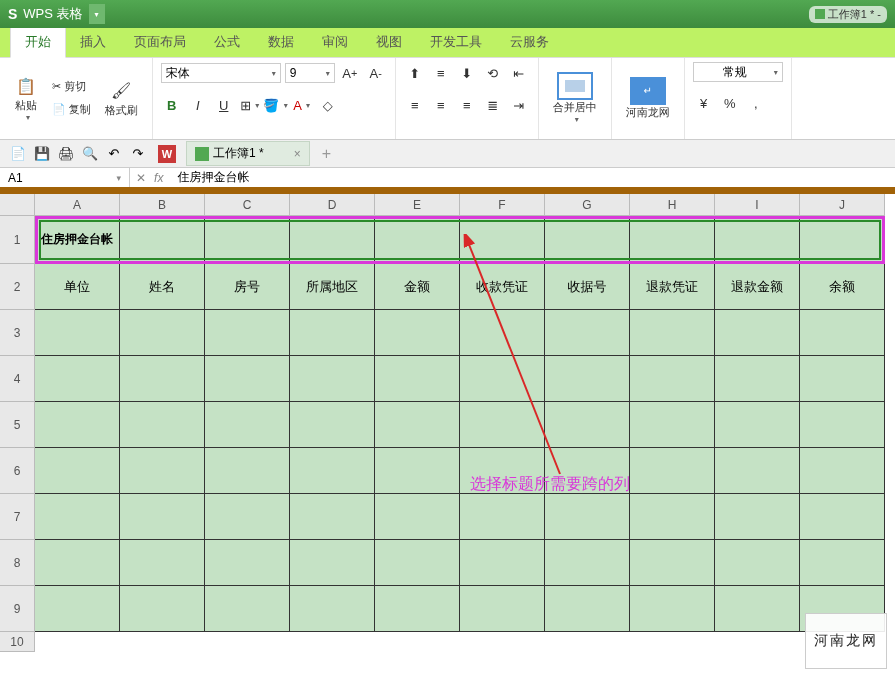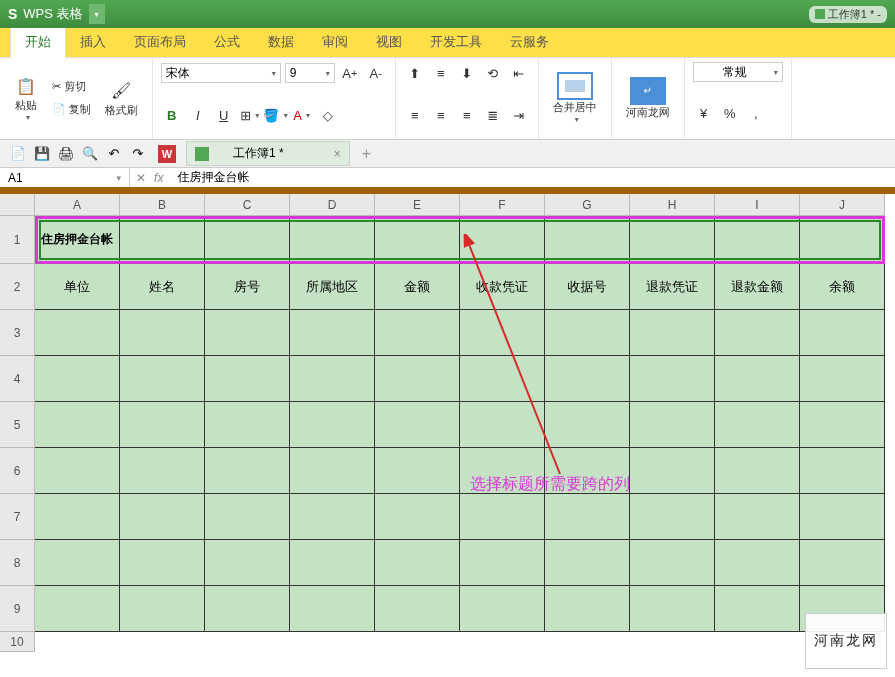--- a/index.html
+++ b/index.html
@@ -7,42 +7,42 @@
 
 
 .title-bar { height: 28px; background: linear-gradient(#52a852, #3d8b3d); display: flex; align-items: center; color: #fff; padding: 0 8px; position: relative; }
 .logo { font-weight: bold; font-size: 14px; margin-right: 6px; }
 .app-name { font-size: 13px; }
 .dropdown-green { width: 16px; height: 20px; background: #6fb86f; margin-left: 6px; display: flex; align-items: center; justify-content: center; color: #fff; font-size: 8px; }
 .workbook-label { margin-left: auto; color: #333; background: rgba(255,255,255,0.7); padding: 1px 6px; font-size: 11px; display: flex; align-items: center; gap: 3px; border-radius: 6px;}
 .wb-icon { width:10px; height:10px; background:#52a852; display:inline-block; }
 
 
-.menu-bar { height: 30px; background: #fde047; display: flex; align-items: flex-end; padding-left: 10px; border-bottom: 1px solid #ddd; }
+.menu-bar { height: 30px; background: #bef264; display: flex; align-items: flex-end; padding-left: 10px; border-bottom: 1px solid #ddd; }
 .menu-tab { padding: 6px 14px; color: #555; font-size: 13px; cursor: pointer; }
 .menu-tab.active { background: #fff; color: #2a7a2a; border: 1px solid #ddd; border-bottom: 1px solid #fff; margin-bottom: -1px; }
 
 
 .ribbon { height: 82px; background: #fff; display: flex; border-bottom: 1px solid #ccc; }
-.group { padding: 4px 8px; display: flex; flex-direction: column; gap: 14px; border-right: 1px solid #e5e5e5; }
+.group { padding: 4px 8px; display: flex; flex-direction: column; gap: 4px; border-right: 1px solid #e5e5e5; }
 .group-row { display: flex; align-items: center; gap: 4px; }
 .big-btn { display:flex; flex-direction:column; align-items:center; justify-content:center; padding:4px 6px; font-size:11px; color:#333; cursor:pointer; height:72px;}
 .icon-box { width: 24px; height: 24px; display: flex; align-items: center; justify-content: center; font-size: 16px; }
 .small-btn { display:flex;align-items:center;gap:3px;padding:2px 4px;font-size:11px;color:#333;cursor:pointer;}
 .dropdown-sel { height:20px; border:1px solid #ccc; background:#fff; padding:0 4px; font-size:12px; display:flex; align-items:center; justify-content:space-between; cursor:pointer;}
 .arrow-d { font-size:8px; color:#666; margin-left:4px;}
 .fmt-btn { width:22px; height:22px; display:flex;align-items:center;justify-content:center; cursor:pointer; font-size:13px; color:#333; border:1px solid transparent;}
 .merge-box{width:36px;height:28px;border:2px solid #4a90d9;display:flex;align-items:center;justify-content:center;}
 .merge-inner{width:20px;height:12px;background:#b8d0e8;}
 .wrap-box{width:36px;height:28px;background:#4a90d9;display:flex;align-items:center;justify-content:center;color:#fff;font-size:10px;}
 
 
 .qa-bar { height: 28px; background: #f0f0f0; display: flex; align-items: center; padding: 0 6px; border-bottom: 1px solid #ccc; }
 .qa-icon { width:18px;height:18px;margin:0 3px;cursor:pointer;display:flex;align-items:center;justify-content:center;font-size:13px;}
-.file-tab { display:flex; align-items:center; background:#e0ebe0; padding:3px 8px; margin-left:10px; border:1px solid #c5d5c5; position:relative;gap:20px;}
+.file-tab { display:flex; align-items:center; background:#e0ebe0; padding:3px 8px; margin-left:10px; border:1px solid #c5d5c5; position:relative;}
 .file-tab-icon{width:14px;height:14px;background:#52a852;margin-right:4px;}
 .close-x{margin-left:30px;color:#888;cursor:pointer;}
 .plus-tab{margin-left:12px;color:#999;font-size:16px;cursor:pointer;}
 .w-red{width:18px;height:18px;background:#c93838;color:#fff;display:flex;align-items:center;justify-content:center;font-weight:bold;font-size:11px;margin-left:8px;}
 
 
 .ref-bar { height: 26px; display: flex; align-items: center; border-bottom: 7px solid #a16207; }
 .name-box { width: 130px; height: 100%; border-right: 1px solid #ccc; display:flex; align-items:center; padding:0 8px; background:#fff;}
 .name-arrow { margin-left:auto; color:#888; font-size:9px;}
 .fx-btns { display:flex; align-items:center; padding:0 6px; gap:8px;}

